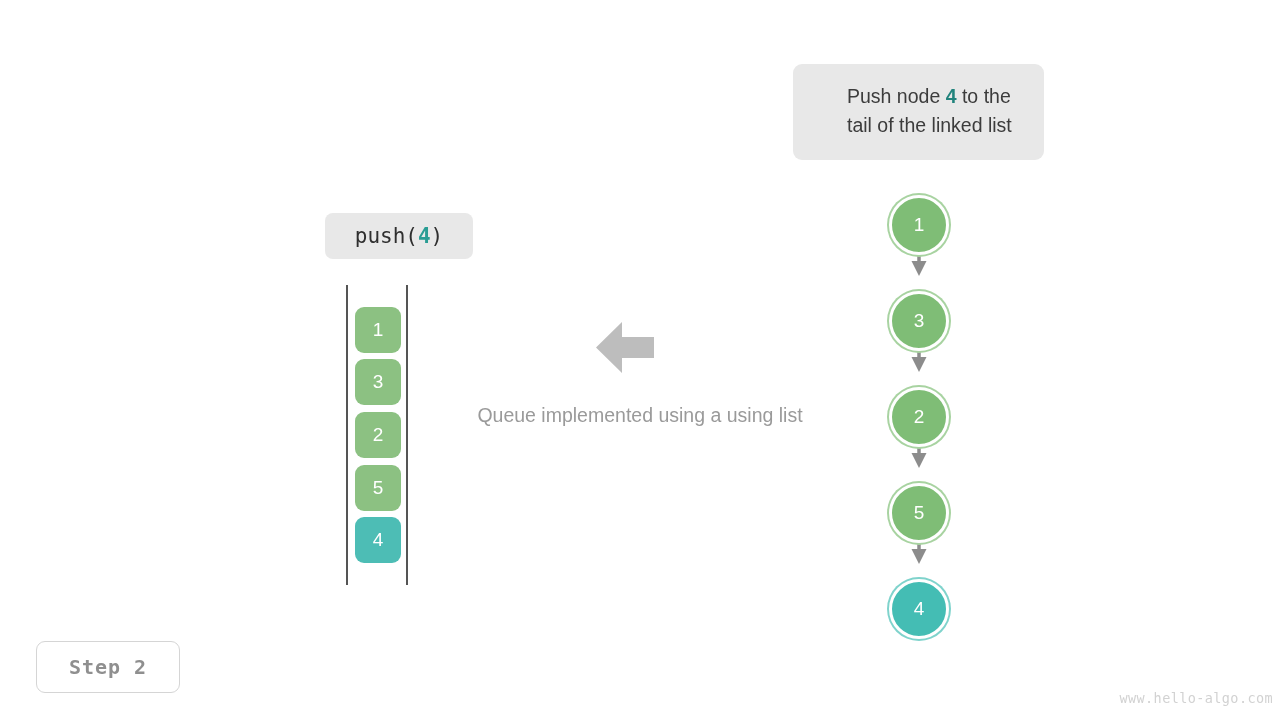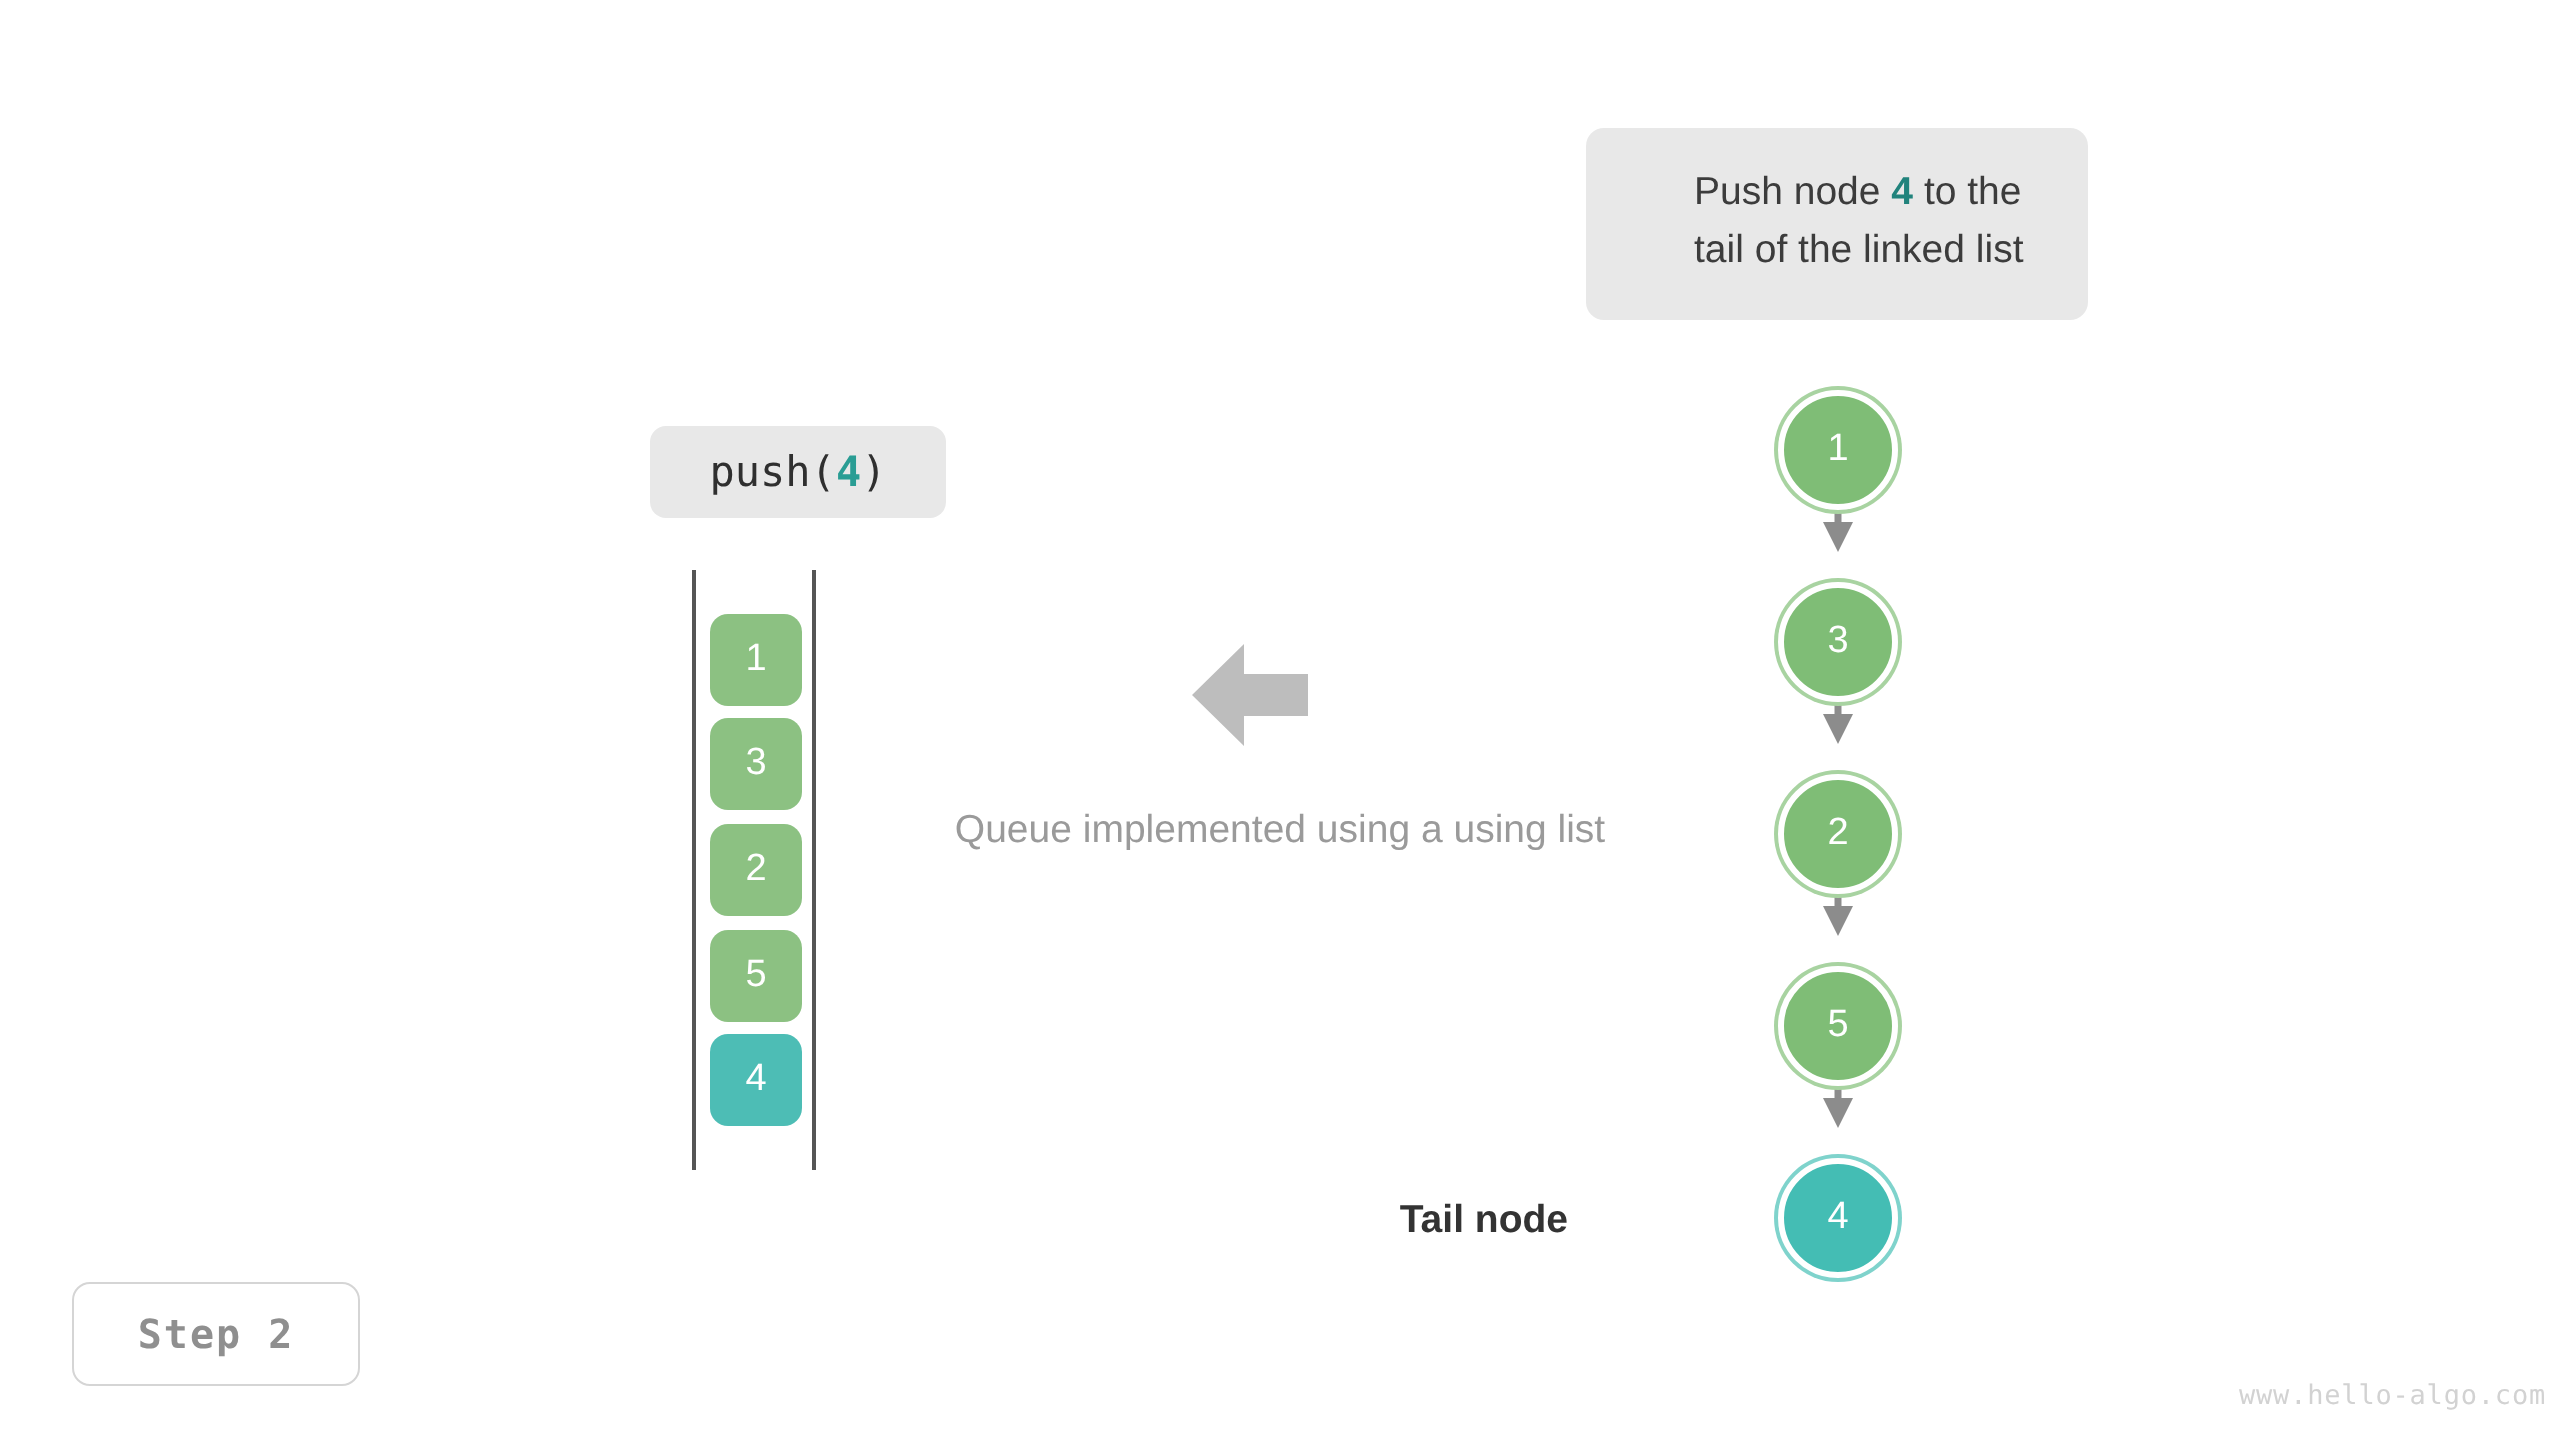--- a/index.html
+++ b/index.html
@@ -269,21 +269,20 @@
       <path d="M13 41 L5.5 26 L20.5 26 Z" fill="#8c8c8c"></path>
     </svg>
   </div>
   <div class="link-arrow" style="top:338px;">
     <svg width="26" height="42" viewBox="0 0 26 42">
       <line x1="13" y1="0" x2="13" y2="29" stroke="#8c8c8c" stroke-width="3.5"></line>
       <path d="M13 41 L5.5 26 L20.5 26 Z" fill="#8c8c8c"></path>
     </svg>
   </div>
 
-  <div class="node-label" style="top:414px;">Tail node</div>
 
   <div class="node green" style="top:10px;">
       <span>1</span>
     </div>
   <div class="node green" style="top:106px;">
       <span>3</span>
     </div>
   <div class="node green" style="top:202px;">
       <span>2</span>
     </div>

